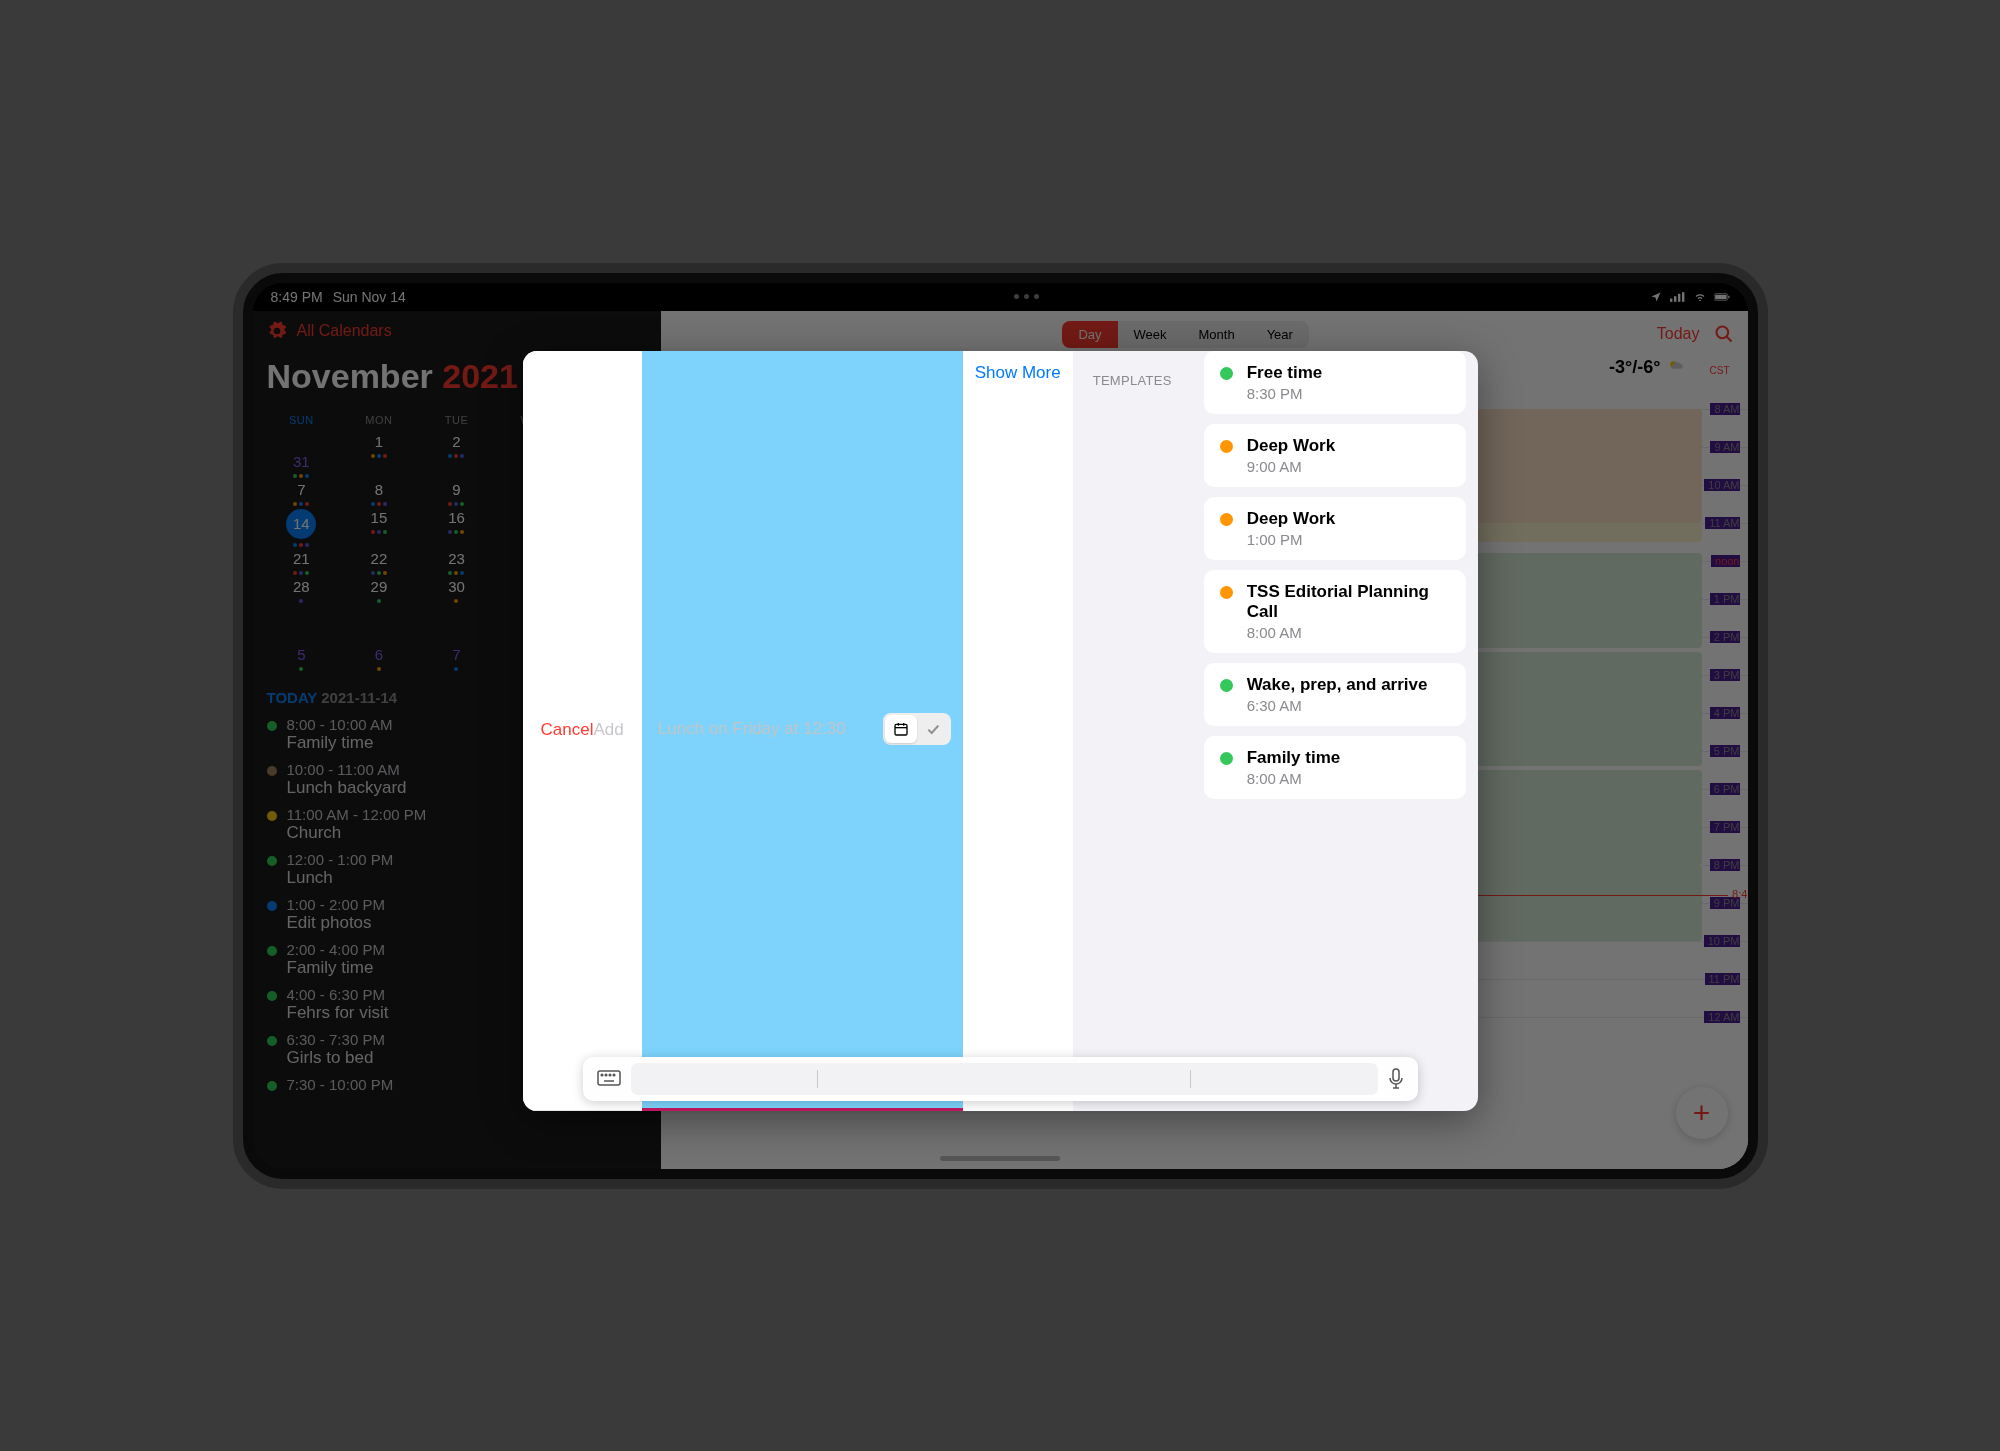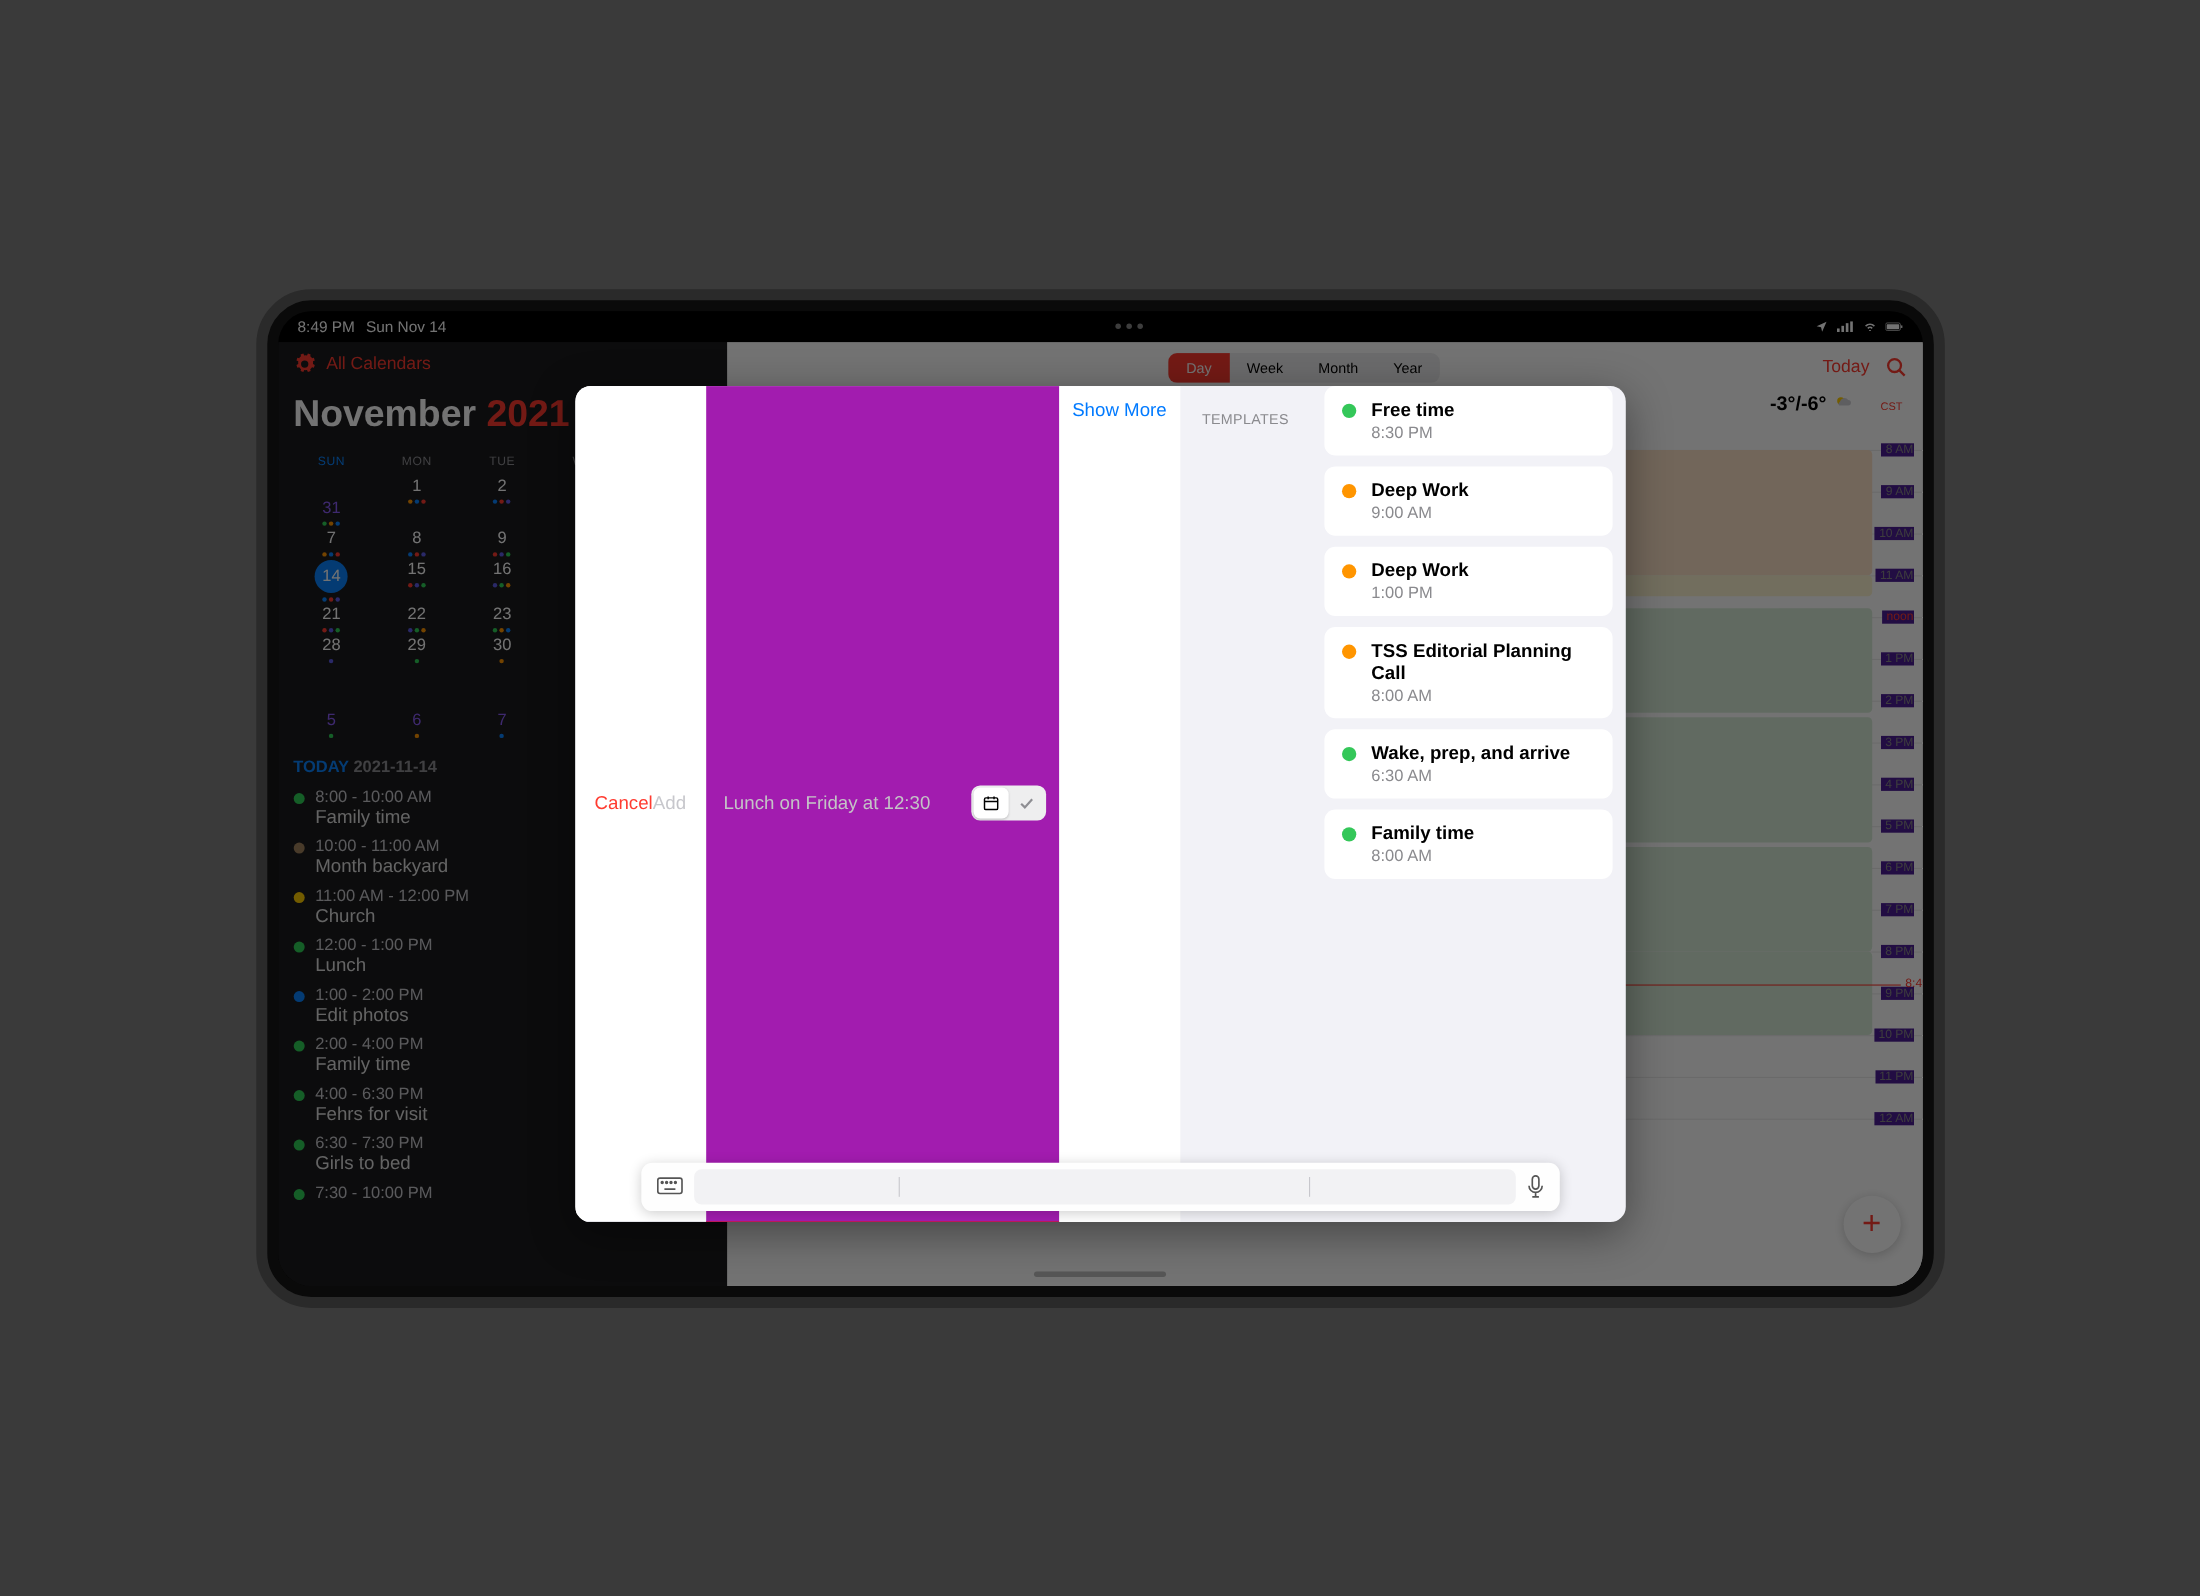--- a/index.html
+++ b/index.html
@@ -59,21 +59,21 @@
 .now-line { position:absolute; left:0; right:20px; height:1px; background:#ff3b30; }
 .now-line::after { content:attr(data-t); position:absolute; right:-26px; top:-7px; color:#ff3b30; font-size:11px; }
 .fab { position:absolute; bottom:30px; right:20px; width:52px; height:52px; border-radius:50%; background:#fff; box-shadow:0 2px 10px rgba(0,0,0,0.2); display:flex; align-items:center; justify-content:center; color:#ff3b30; font-size:30px; font-weight:300; }
 
 
 .modal { position:absolute; top:68px; left:270px; right:270px; bottom:58px; background:#f2f2f7; border-radius:14px; box-shadow:0 10px 40px rgba(0,0,0,0.4); overflow:hidden; display:flex; flex-direction:row; }
 .modal-header { background:#fff; padding:14px 18px; display:flex; justify-content:space-between; align-items:center; border-bottom:1px solid #e5e5ea; }
 .modal-header .cancel { color:#ff3b30; font-size:17px; }
 .modal-header .title { font-size:17px; font-weight:600; position:absolute; left:0; right:0; text-align:center; pointer-events:none; }
 .modal-header .add { color:#c7c7cc; font-size:17px; }
-.input-row { background:#a21caf; display:flex; align-items:center; padding:0 12px; border-bottom:1px solid #be185d; }
+.input-row { background:#7dd3fc; display:flex; align-items:center; padding:0 12px; border-bottom:3px solid #be185d; }
 .input-row input { flex:1; border:none; outline:none; font-size:17px; padding:14px 4px; background:transparent; }
 .input-row input::placeholder { color:#c4c4c6; }
 .nl-toggle { display:flex; background:#eeeeef; border-radius:8px; padding:2px; }
 .nl-toggle .btn { width:32px; height:28px; border-radius:6px; display:flex; align-items:center; justify-content:center; }
 .nl-toggle .btn.active { background:#fff; box-shadow:0 1px 2px rgba(0,0,0,0.15); }
 .show-more { background:#fff; text-align:center; padding:12px; color:#007aff; font-size:17px; }
 .section-label { padding:22px 20px 8px; color:#8a8a8e; font-size:13px; letter-spacing:0.3px; }
 .templates { padding:0 12px; display:flex; flex-direction:column; gap:10px; overflow-y:auto; flex:1; }
 .tpl { background:#fff; border-radius:10px; padding:12px 16px; display:flex; gap:14px; align-items:flex-start; }
 .tpl .dot { width:13px; height:13px; border-radius:50%; margin-top:4px; flex-shrink:0; }
@@ -298,21 +298,21 @@
               <div class="bubble" style="background:#30d158"></div>
               <div class="txt">
                 <div class="tm">8:00 - 10:00 AM</div>
                 <div class="title">Family time</div>
               </div>
             </div>
             <div class="agenda-item">
               <div class="bubble" style="background:#a2845e"></div>
               <div class="txt">
                 <div class="tm">10:00 - 11:00 AM</div>
-                <div class="title">Month backyard</div>
+                <div class="title">Lunch backyard</div>
               </div>
             </div>
             <div class="agenda-item">
               <div class="bubble" style="background:#ffcc00"></div>
               <div class="txt">
                 <div class="tm">11:00 AM - 12:00 PM</div>
                 <div class="title">Church</div>
               </div>
             </div>
             <div class="agenda-item">

